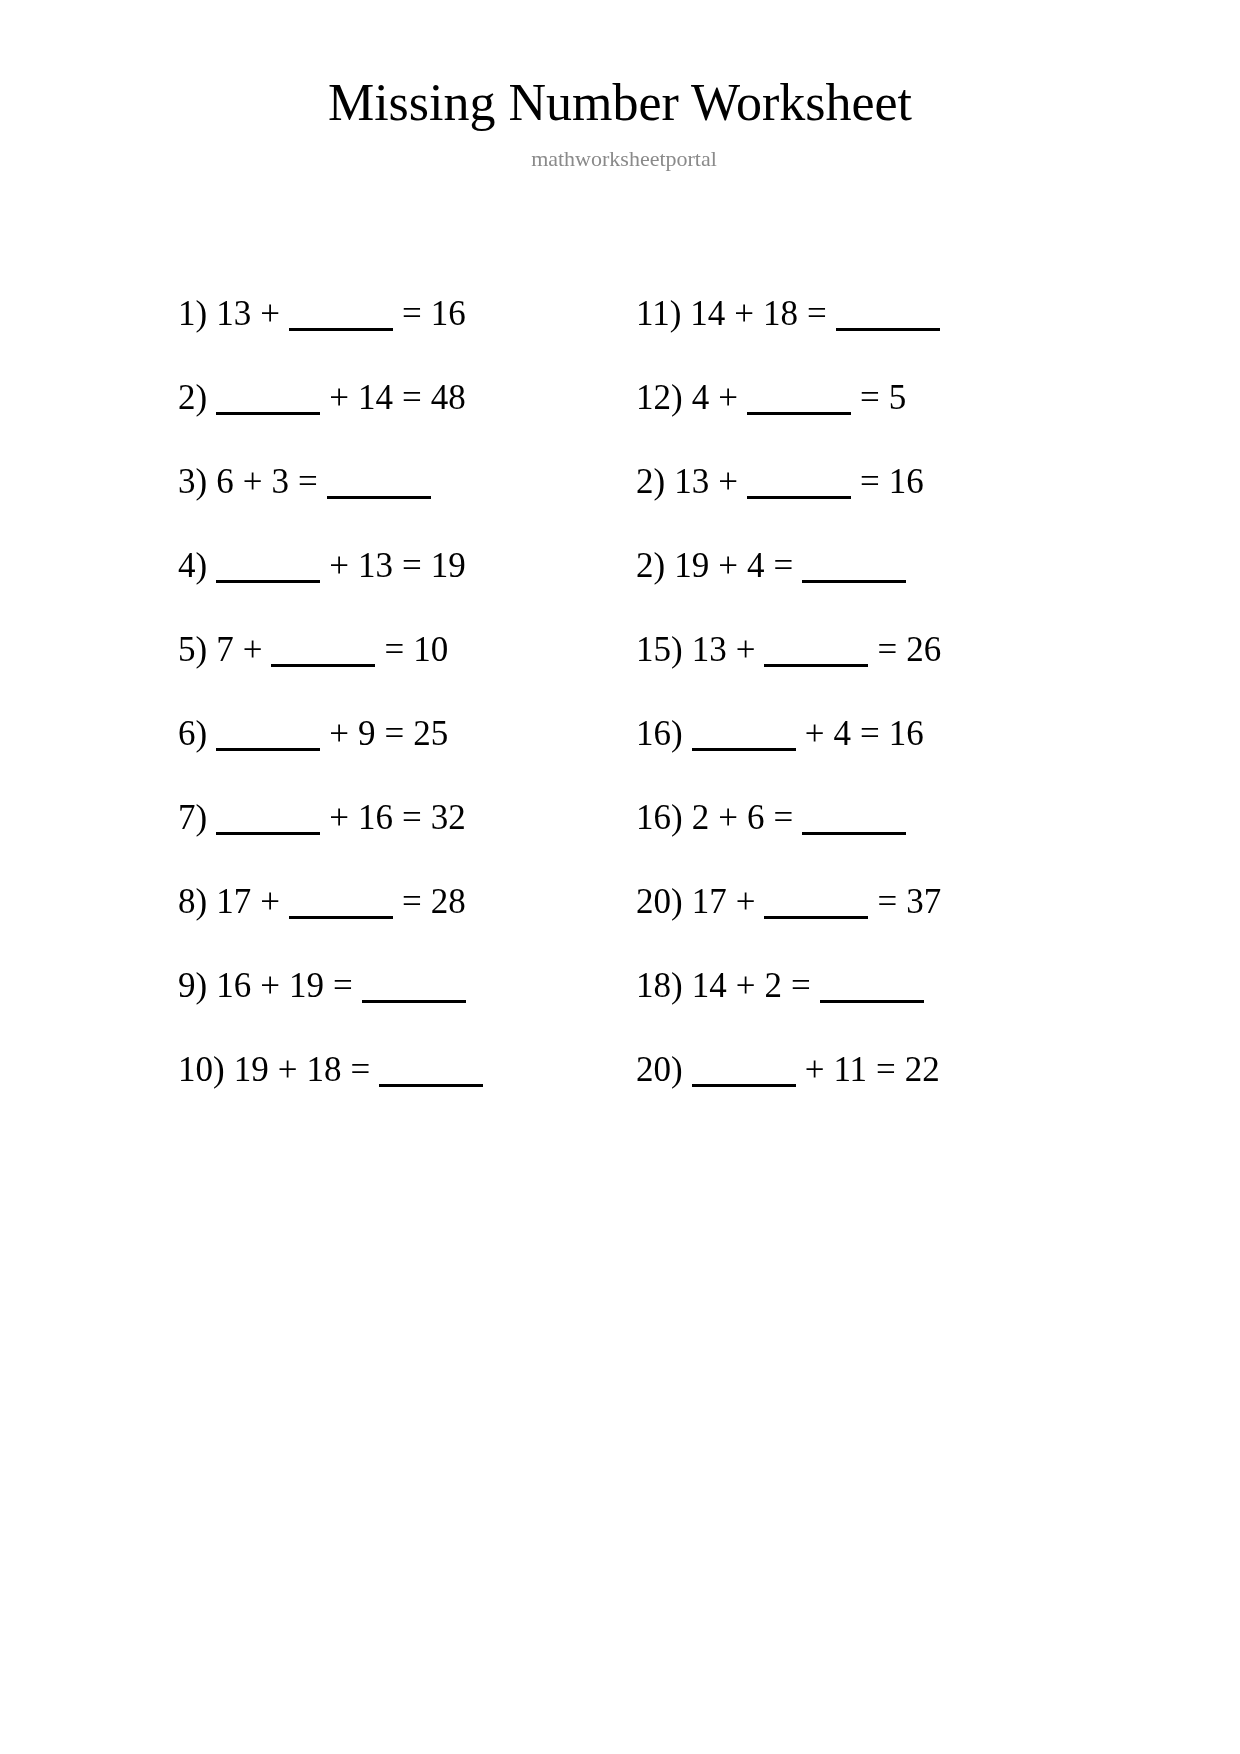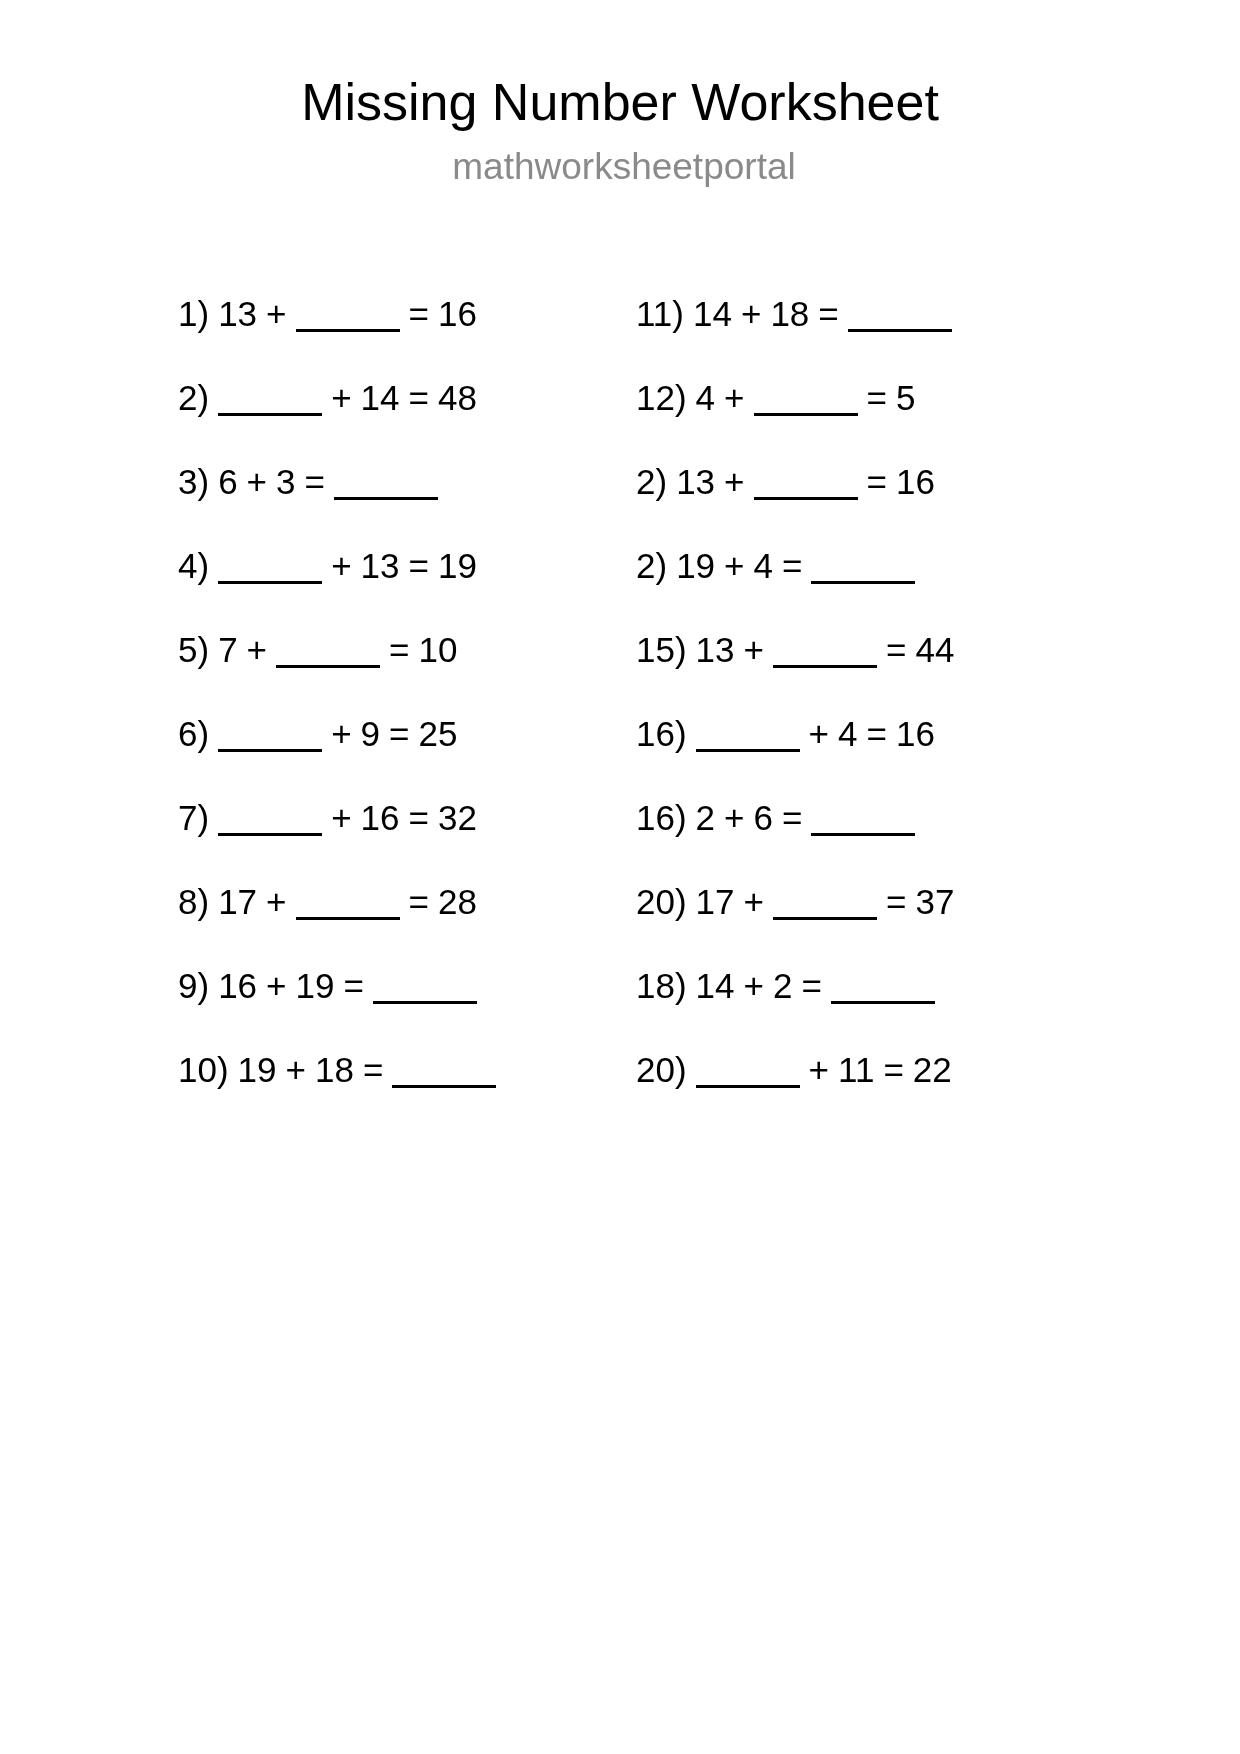--- a/index.html
+++ b/index.html
@@ -15,38 +15,39 @@
     position: relative;
     overflow: hidden;
   }
 
   .page {
     width: 1240px;
     height: 1754px;
     box-sizing: border-box;
     position: relative;
     background: #ffffff;
+    font-family: Liberation Serif, serif;
   }
 
   
   .header {
     text-align: center;
     padding-top: 72px;
   }
   .worksheet-title {
     font-size: 52px;
     font-weight: 400;
     line-height: 1.18;
     letter-spacing: 0px;
     color: #000000;
     margin: 0;
     padding: 0;
   }
   .worksheet-subtitle {
-    font-size: 37px;
+    font-size: 22px;
     font-weight: 400;
     color: #8a8a8a;
     margin: 14px 0 0 8px;
     padding: 0;
     line-height: 1.1;
   }
 
   
   .problems {
     position: absolute;
@@ -233,21 +234,21 @@
           <span class="problem-term">4</span>
           <span class="problem-eq">=</span>
           <span class="blank trailing"></span>
         </div>
         <div class="problem-row">
           <span class="problem-index">15)</span>
           <span class="problem-term">13</span>
           <span class="problem-op">+</span>
           <span class="blank"></span>
           <span class="problem-eq">=</span>
-          <span class="problem-result">44</span>
+          <span class="problem-result">26</span>
         </div>
         <div class="problem-row">
           <span class="problem-index">16)</span>
           <span class="blank"></span>
           <span class="problem-op">+</span>
           <span class="problem-term">4</span>
           <span class="problem-eq">=</span>
           <span class="problem-result">16</span>
         </div>
         <div class="problem-row">

